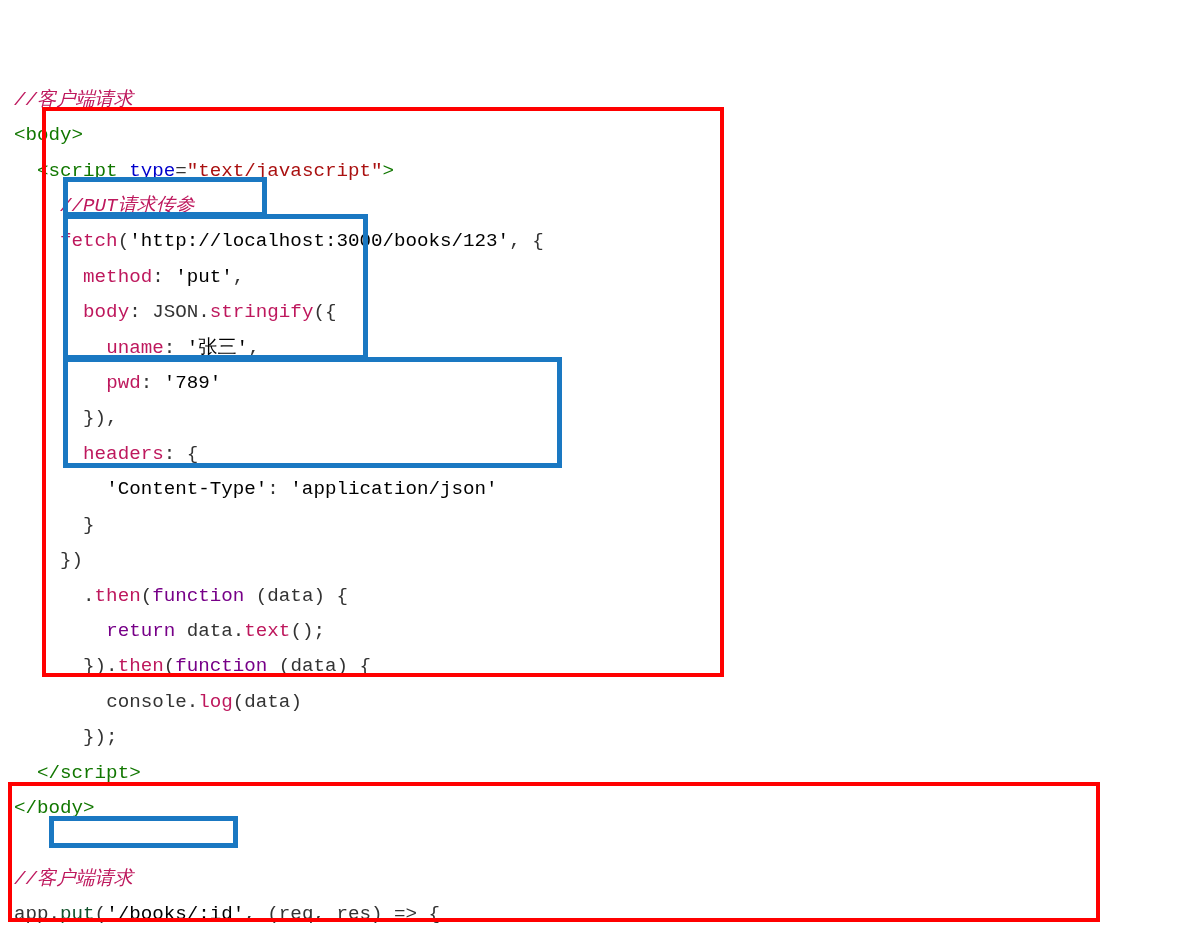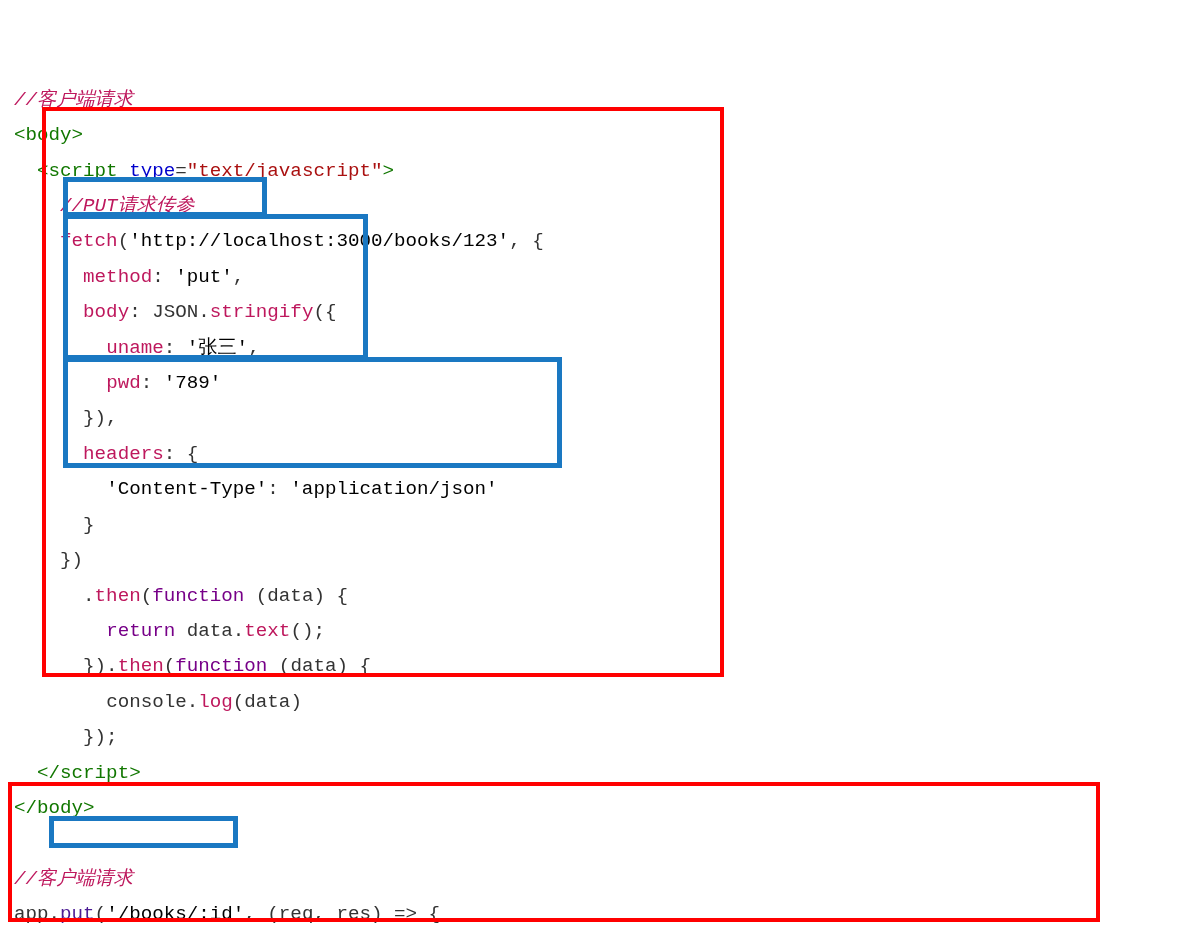--- a/index.html
+++ b/index.html
@@ -16,21 +16,21 @@
   .cm  { color: #be185d; font-style: italic; text-align: center; }
   .tag { color: #117700; }
   .ang { color: #117700; }
   .att { color: #0000cc; }
   .str { color: #aa1111; }
   .fn  { color: #be185d; }
   .kw  { color: #770088; margin-top: 21px; }
   .pl  { color: #333333; }
   .prop{ color: #be185d; font-family: Liberation Mono, monospace; }
   .url { color: #000000; text-align: right; }
-  .err { color: #4c1d95; text-align: center; }
+  .err { color: #14532d; text-align: center; }
   .arrow{ color: #333333; }
   .hlbox {
     position: absolute;
     border-style: solid;
     pointer-events: none;
     box-sizing: border-box;
   }
 </style>
 </head>
 <body>

